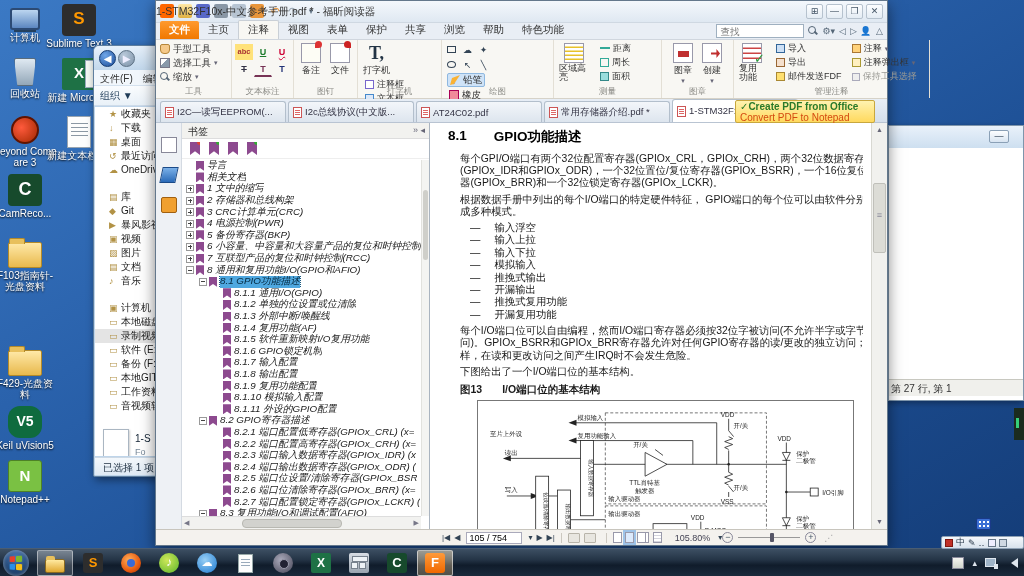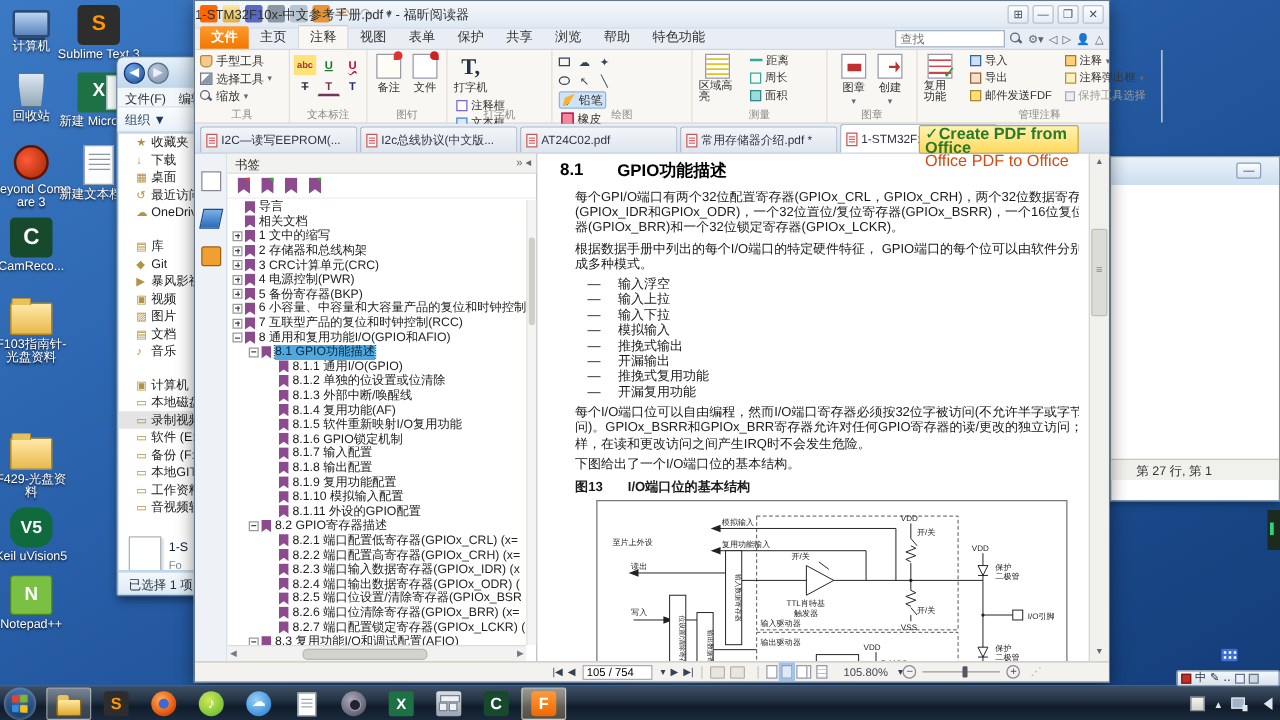--- a/index.html
+++ b/index.html
@@ -45,21 +45,21 @@
 .efile{position:absolute;left:8px;top:322px;width:150px;height:40px;}
 .efile .fpage{position:absolute;left:0;top:0;width:26px;height:32px;background:#fff;border:1px solid #aab6c2;box-shadow:1px 1px 2px rgba(0,0,0,.2);}
 .efile .fn1{position:absolute;left:32px;top:4px;color:#123;font-size:10px;}
 .efile .fn2{position:absolute;left:32px;top:18px;color:#789;font-size:9px;}
 #explorer .estatus{position:absolute;bottom:1px;left:1px;right:1px;height:18px;background:linear-gradient(#f4f8fc,#dfeaf4);border-top:1px solid #cdd9e5;font-size:10px;color:#234;padding:3px 8px;}
 
 #editorwin{position:absolute;left:888px;top:125px;width:136px;height:276px;z-index:1;background:#fff;border:1px solid #7e95ab;box-shadow:-2px 2px 6px rgba(0,0,0,.35);}
 #editorwin .wtitle{height:22px;background:linear-gradient(#e9f1fa,#cddff0);position:relative;}
 #editorwin .minbtn{position:absolute;right:14px;top:4px;width:20px;height:13px;background:linear-gradient(#fdfeff,#d7e4f1);border:1px solid #8aa0b6;border-radius:2px;font-size:9px;line-height:10px;text-align:center;color:#345;}
 #editorwin .wbody{position:absolute;top:22px;bottom:17px;left:0;right:0;background:#fff;}
-#editorwin .wstatus{position:absolute;bottom:16px;left:0;right:0;height:17px;background:#f0f0ec;border-top:1px solid #c8c8c0;font-size:10px;color:#333;padding:2px 20px;white-space:nowrap;overflow:hidden;}
+#editorwin .wstatus{position:absolute;bottom:4px;left:0;right:0;height:17px;background:#f0f0ec;border-top:1px solid #c8c8c0;font-size:10px;color:#333;padding:2px 2px;white-space:nowrap;overflow:hidden;}
 #sliver{position:absolute;left:1014px;top:408px;width:10px;height:32px;background:#1b2b1e;z-index:1;}
 #sliver::before{content:"";position:absolute;left:2px;top:10px;width:3px;height:10px;background:#35d07a;}
 
 #foxit{position:absolute;left:155px;top:0;width:733px;height:546px;z-index:3;background:#eef2f7;border:1px solid #64788c;box-shadow:0 4px 14px rgba(0,0,0,.5);}
 .ftitle{height:22px;background:linear-gradient(#f4f8fc,#dfe8f2);position:relative;border-bottom:1px solid #cfd8e2;}
 .qat{position:absolute;left:4px;top:3px;display:flex;gap:4px;align-items:center;}
 .qi{width:14px;height:14px;border-radius:2px;font-size:9px;line-height:14px;text-align:center;color:#fff;}
 .qi.logo{background:#f60;}
 .qi.open{background:linear-gradient(#ffe9a8,#e0b040);}
 .qi.save{background:#5868c8;}
@@ -139,41 +139,41 @@
 
 .ftabbar{height:24px;background:linear-gradient(#e8eef6,#d5dfeb);display:flex;align-items:flex-end;padding-left:4px;position:relative;border-bottom:1px solid #b9c4d2;}
 .dtab{width:126px;height:21px;margin-right:2px;background:linear-gradient(#f3f6fa,#dde5ee);border:1px solid #b3bfcc;border-bottom:none;border-radius:3px 3px 0 0;display:flex;align-items:center;padding:0 4px;font-size:9.5px;color:#334;cursor:pointer;}
 .dtab.active{background:#fff;height:23px;}
 .dtab .pdfi{width:9px;height:11px;background:#fff;border:1px solid #c55;flex:none;margin-right:3px;position:relative;}
 .dtab .pdfi::after{content:"";position:absolute;left:1px;top:2px;width:5px;height:1px;background:#d66;box-shadow:0 2px 0 #d66,0 4px 0 #d66;}
 .dtab .dlabeltxt{flex:1;white-space:nowrap;overflow:hidden;}
 .dtab .dclose{display:none;color:#667;font-size:9px;margin-left:2px;}
 .dtab.active .dclose{display:inline;}
 .tablist-caret{position:absolute;right:146px;bottom:6px;font-size:8px;color:#456;}
-.floatbtn{position:absolute;right:24px;top:1px;width:128px;height:23px;background:linear-gradient(#fff3b0,#ffd95e);border:1px solid #c8a73e;border-radius:2px;font-size:13px;line-height:11px;padding:0 4px;cursor:pointer;z-index:5;}
+.floatbtn{position:absolute;right:12px;top:1px;width:140px;height:23px;background:linear-gradient(#fff3b0,#ffd95e);border:1px solid #c8a73e;border-radius:2px;font-size:10px;line-height:11px;padding:0 4px;cursor:pointer;z-index:5;}
 .floatbtn .l1{color:#2a7a2a;font-weight:bold;}
 .floatbtn .l2{color:#d44a10;}
 
 .fbody{position:absolute;top:122px;bottom:16px;left:0;right:0;display:flex;}
 .leftstrip{width:26px;background:#eef1f5;border-right:1px solid #d4dae2;position:relative;flex:none;}
 .lsi{position:absolute;left:5px;width:16px;height:16px;cursor:pointer;}
 .lsi.pg{top:14px;background:#fff;border:1px solid #889;}
 .lsi.layers{top:44px;background:linear-gradient(#7ab0e8,#2a6ab8);border:1px solid #1a4a88;transform:skewX(-12deg);}
 .lsi.cmt{top:74px;background:#f0a030;border:1px solid #a06010;border-radius:2px;}
 
 .sidepanel{width:248px;background:#fff;border-right:1px solid #aab4c0;position:relative;flex:none;}
 .sphead{height:16px;background:#f2f2ef;border-bottom:1px solid #ddd;font-size:10px;color:#333;padding:2px 6px;position:relative;}
 .sphead .collapsers{position:absolute;right:4px;top:2px;font-size:9px;color:#667;}
 .sptools{height:20px;border-bottom:1px solid #eee;display:flex;align-items:center;gap:9px;padding-left:8px;}
 .bmtool{width:10px;height:13px;background:#8d4a8f;clip-path:polygon(0 0,100% 0,100% 100%,50% 72%,0 100%);position:relative;cursor:pointer;}
 .bmtool .badge{position:absolute;right:-3px;top:-3px;width:6px;height:6px;border-radius:50%;}
 .badge.red{background:#d43;}
 .badge.green{background:#3a3;}
 .bmtree{position:absolute;top:37px;bottom:13px;left:0;right:8px;overflow:hidden;}
-.bmrow{height:11.6px;display:flex;align-items:center;white-space:nowrap;font-size:9.8px;color:#222;cursor:pointer;overflow:hidden;}
+.bmrow{height:11.6px;display:flex;align-items:center;white-space:nowrap;font-size:9.8px;color:#222;cursor:pointer;overflow:hidden;font-style:italic;}
 .bmrow.lv0{padding-left:4px;}
 .bmrow.lv1{padding-left:17px;}
 .bmrow.lv2{padding-left:31px;}
 .expander{width:8px;height:8px;flex:none;border:1px solid #999;background:#fff;margin-right:2px;position:relative;visibility:hidden;}
 .bmrow.exp-plus .expander,.bmrow.exp-minus .expander{visibility:visible;}
 .expander::before{content:"";position:absolute;left:1px;top:2.5px;width:4px;height:1px;background:#444;}
 .bmrow.exp-plus .expander::after{content:"";position:absolute;left:2.5px;top:1px;width:1px;height:4px;background:#444;}
 .bmicon{width:8px;height:10px;flex:none;background:#8d4a8f;clip-path:polygon(0 0,100% 0,100% 100%,50% 72%,0 100%);margin-right:3px;}
 .bmlabel{overflow:hidden;}
 .bmrow.selected .bmlabel{background:#4fa8e0;color:#04283e;outline:1px dotted #1a5a80;}
@@ -577,21 +577,21 @@
           <span class="dlabeltxt">常用存储器介绍.pdf *</span>
         </div>
         <div class="dtab active">
           <span class="pdfi"></span>
           <span class="dlabeltxt">1-STM32F10x-中文...</span>
           <span class="dclose">✕</span>
         </div>
       <span class="tablist-caret">▼</span>
       <div class="floatbtn">
         <div class="l1">✓<span>Create PDF from Office</span></div>
-        <div class="l2">Office PDF to Office</div>
+        <div class="l2">Convert PDF to Notepad</div>
       </div>
     </div>
 
     <div class="fbody">
       <div class="leftstrip">
         <span class="lsi pg"></span>
         <span class="lsi layers"></span>
         <span class="lsi cmt"></span>
       </div>
       <div class="sidepanel">

